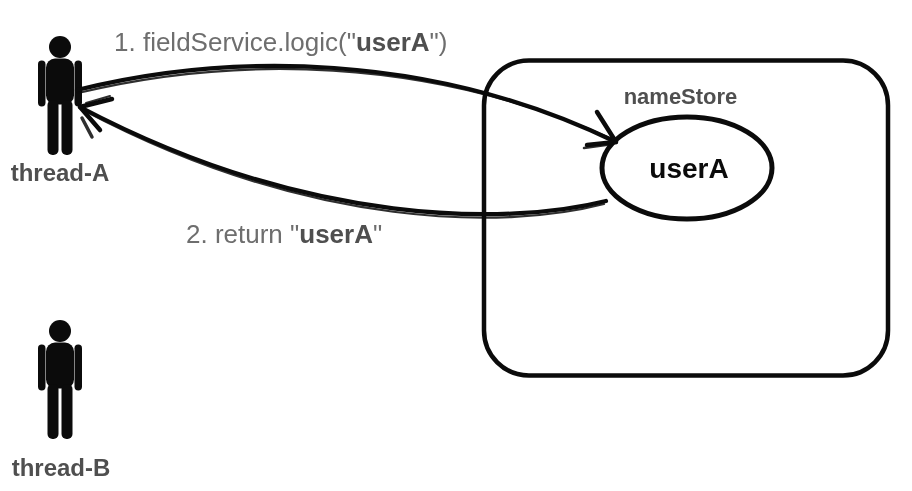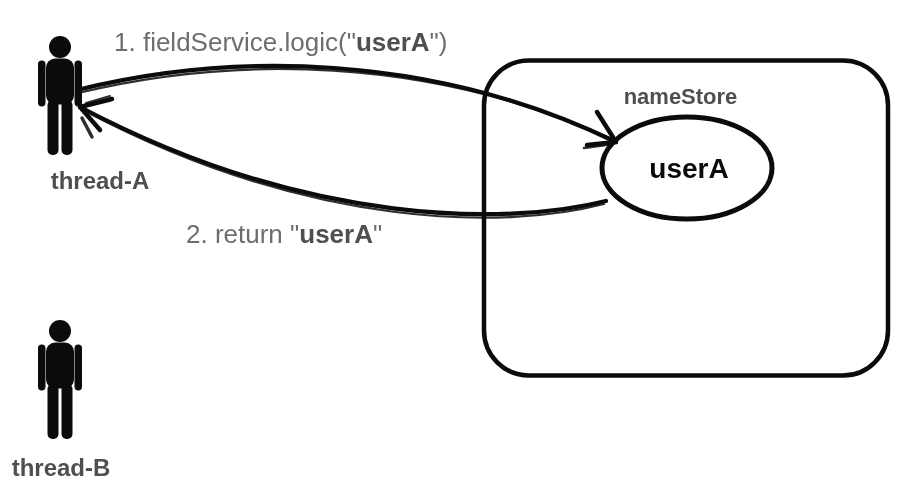--- a/index.html
+++ b/index.html
@@ -13,21 +13,21 @@
   .stage svg{position:absolute;left:0;top:0;}
   .lbl{position:absolute;white-space:nowrap;line-height:1.08;}
   .msg{font-size:26px;color:var(--gray-regular,#6e6e6e);}
   .msg b{font-weight:bold;color:var(--gray-bold,#4f4f4f);}
   .actor-label{font-size:24px;font-weight:bold;color:var(--gray-bold,#565656);width:120px;text-align:center;}
   .store-label{font-size:22px;font-weight:bold;color:var(--gray-bold,#565656);width:161px;text-align:center;}
   .node-label{font-size:28px;font-weight:bold;color:var(--ink,#0b0b0b);width:166px;text-align:center;}
   .box-label{font-size:25px;color:var(--gray-regular,#6e6e6e);width:166px;text-align:center;}
   .pos-msg1{left:114px;top:28px;}
   .pos-msg2{left:186px;top:220px;}
-  .pos-threadA{left:0px;top:168px;padding-left:40px;}
+  .pos-threadA{left:0px;top:160px;}
   .pos-threadB{left:1px;top:455px;}
   .pos-nameStore{left:600px;top:85px;}
   .pos-userA{left:606px;top:154px;}
   .pos-fieldService{left:602px;top:391px;}
   .shape{stroke:var(--ink,#0b0b0b);fill:none;}
   .fig{fill:var(--ink,#0b0b0b);stroke:none;}
   .sketch{stroke:var(--ink,#0b0b0b);fill:none;stroke-linecap:round;stroke-linejoin:round;}
   .sketch-soft{opacity:0.85;}
 </style>
 </head>

